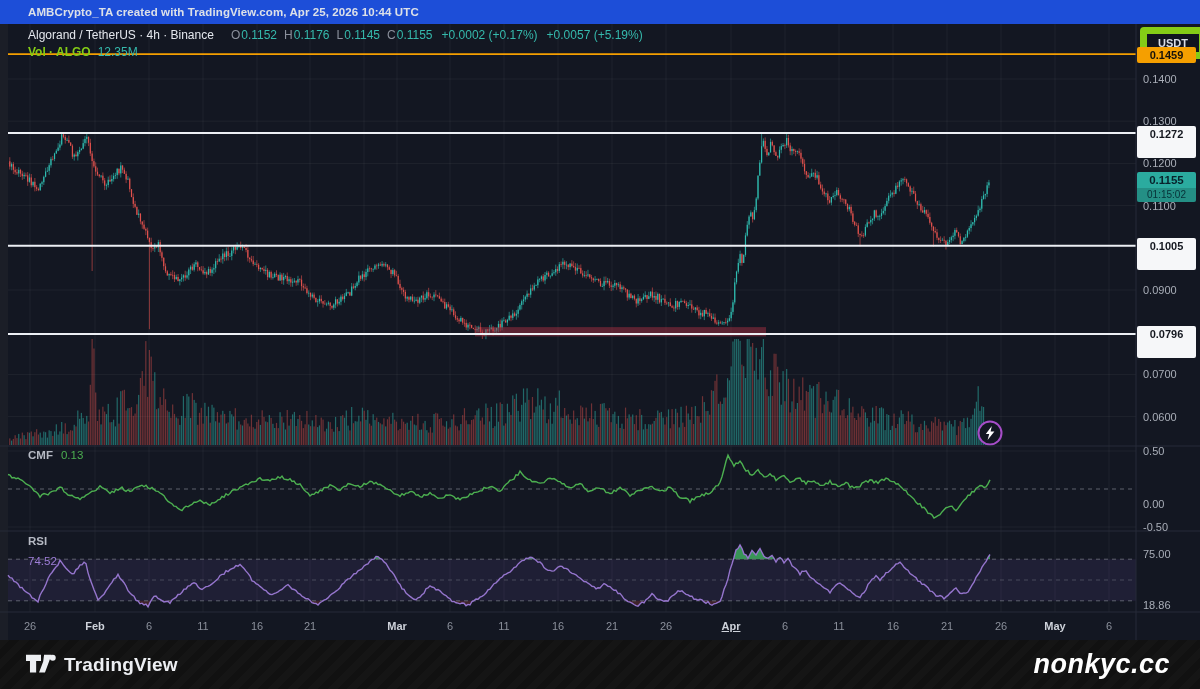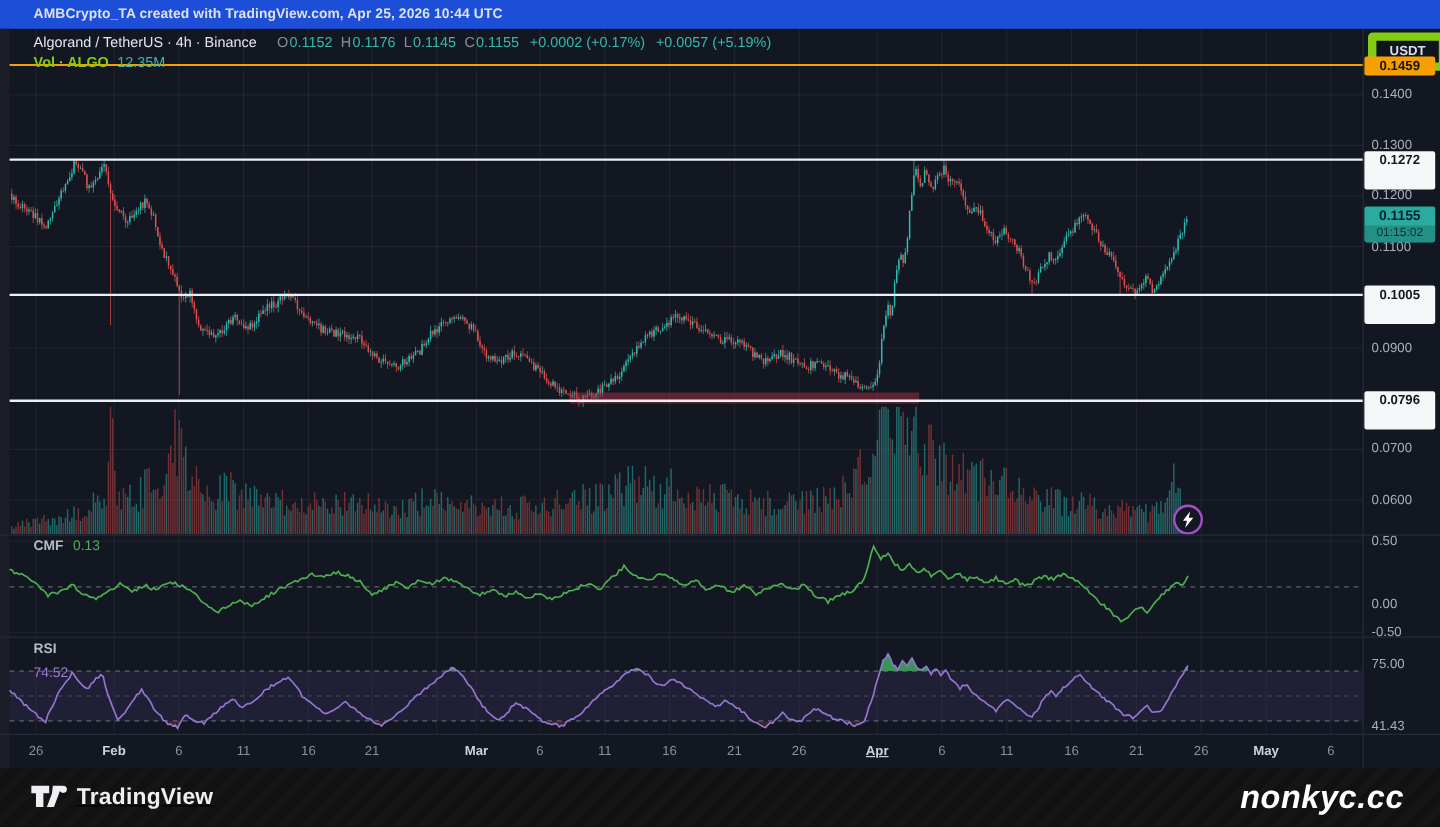--- a/index.html
+++ b/index.html
@@ -41,21 +41,21 @@
   .badge-last .row-price{height:16px;line-height:17px;font-size:11.5px;}
   .badge-last .row-cd{height:14px;line-height:13px;font-size:10px;font-weight:400;background:rgba(0,0,0,.16);color:#073138;}
   
   .time-axis{position:absolute;left:0;top:612px;width:1200px;height:28px;z-index:5;}
   .ta-label{position:absolute;top:8px;transform:translateX(-50%);font-size:11px;color:#8a8f9a;}
   .ta-label.month{color:#ced2da;font-weight:700;}
   
   .footer{position:absolute;left:0;top:640px;width:1200px;height:49px;z-index:8;box-sizing:border-box;
           background:repeating-linear-gradient(135deg,#151515 0 7px,#111111 7px 14px);
           display:flex;align-items:center;justify-content:space-between;padding:0 26px;}
-  .tv-brand{display:flex;align-items:center;gap:8px;cursor:pointer;text-decoration:underline;}
+  .tv-brand{display:flex;align-items:center;gap:8px;cursor:pointer;}
   .tv-wordmark{color:#edeff3;font-size:19px;font-weight:700;letter-spacing:.2px;}
   .watermark{color:#ffffff;font-size:27px;font-weight:800;font-style:italic;letter-spacing:.5px;padding-right:4px;}
 </style>
 </head>
 <body>
 
 <div class="screen">
 
   <div class="header">
     <span class="header-title">AMBCrypto_TA created with TradingView.com, Apr 25, 2026 10:44 UTC</span>
@@ -1812,21 +1812,21 @@
       <div class="pa-label" style="top: 97px;">0.1300</div>
       <div class="pa-label" style="top: 139px;">0.1200</div>
       <div class="pa-label" style="top: 182px;">0.1100</div>
       <div class="pa-label" style="top: 266px;">0.0900</div>
       <div class="pa-label" style="top: 350px;">0.0700</div>
       <div class="pa-label" style="top: 393px;">0.0600</div>
       <div class="pa-label" style="top: 427px;">0.50</div>
       <div class="pa-label" style="top: 480px;">0.00</div>
       <div class="pa-label" style="top: 503px;">-0.50</div>
       <div class="pa-label" style="top: 530px;">75.00</div>
-      <div class="pa-label" style="top: 581px;">41.43</div>
+      <div class="pa-label" style="top: 581px;">18.86</div>
     </div>
 
   <div class="badge badge-orange">0.1459</div>
   <div class="badge badge-white b1272">0.1272</div>
   <div class="badge badge-last">
     <div class="row-price">0.1155</div>
     <div class="row-cd">01:15:02</div>
   </div>
   <div class="badge badge-white b1005">0.1005</div>
   <div class="badge badge-white b0796">0.0796</div>

